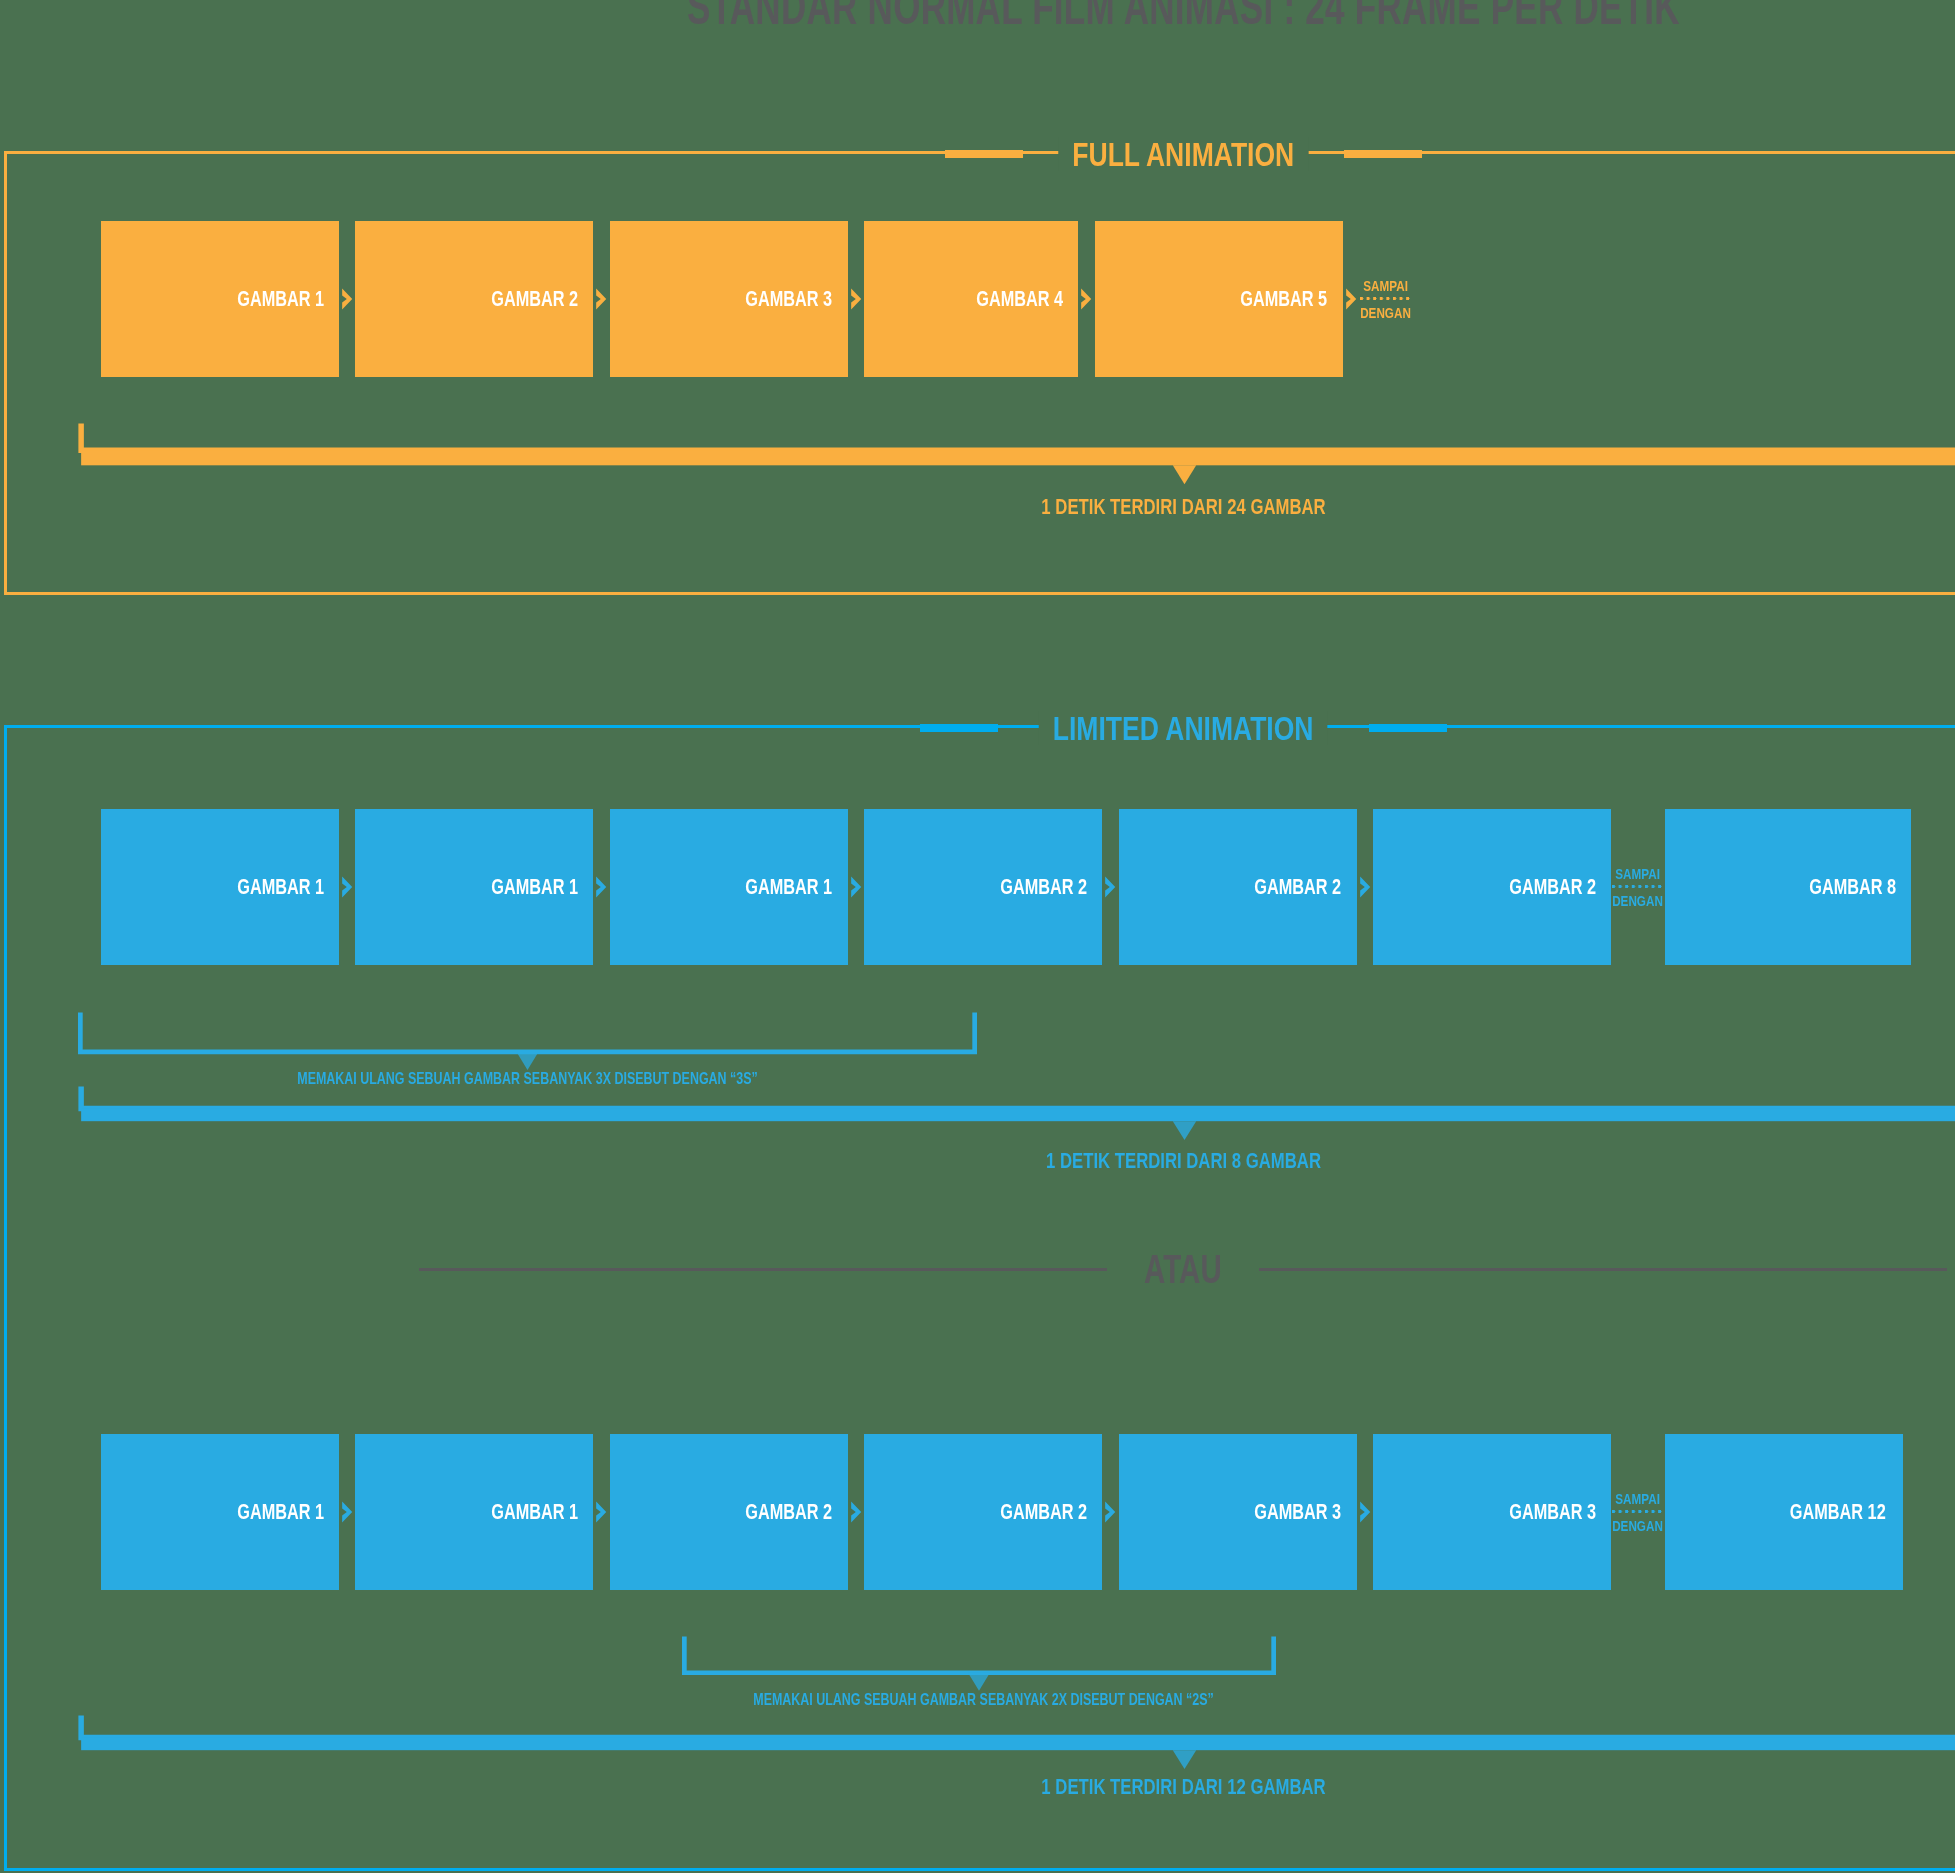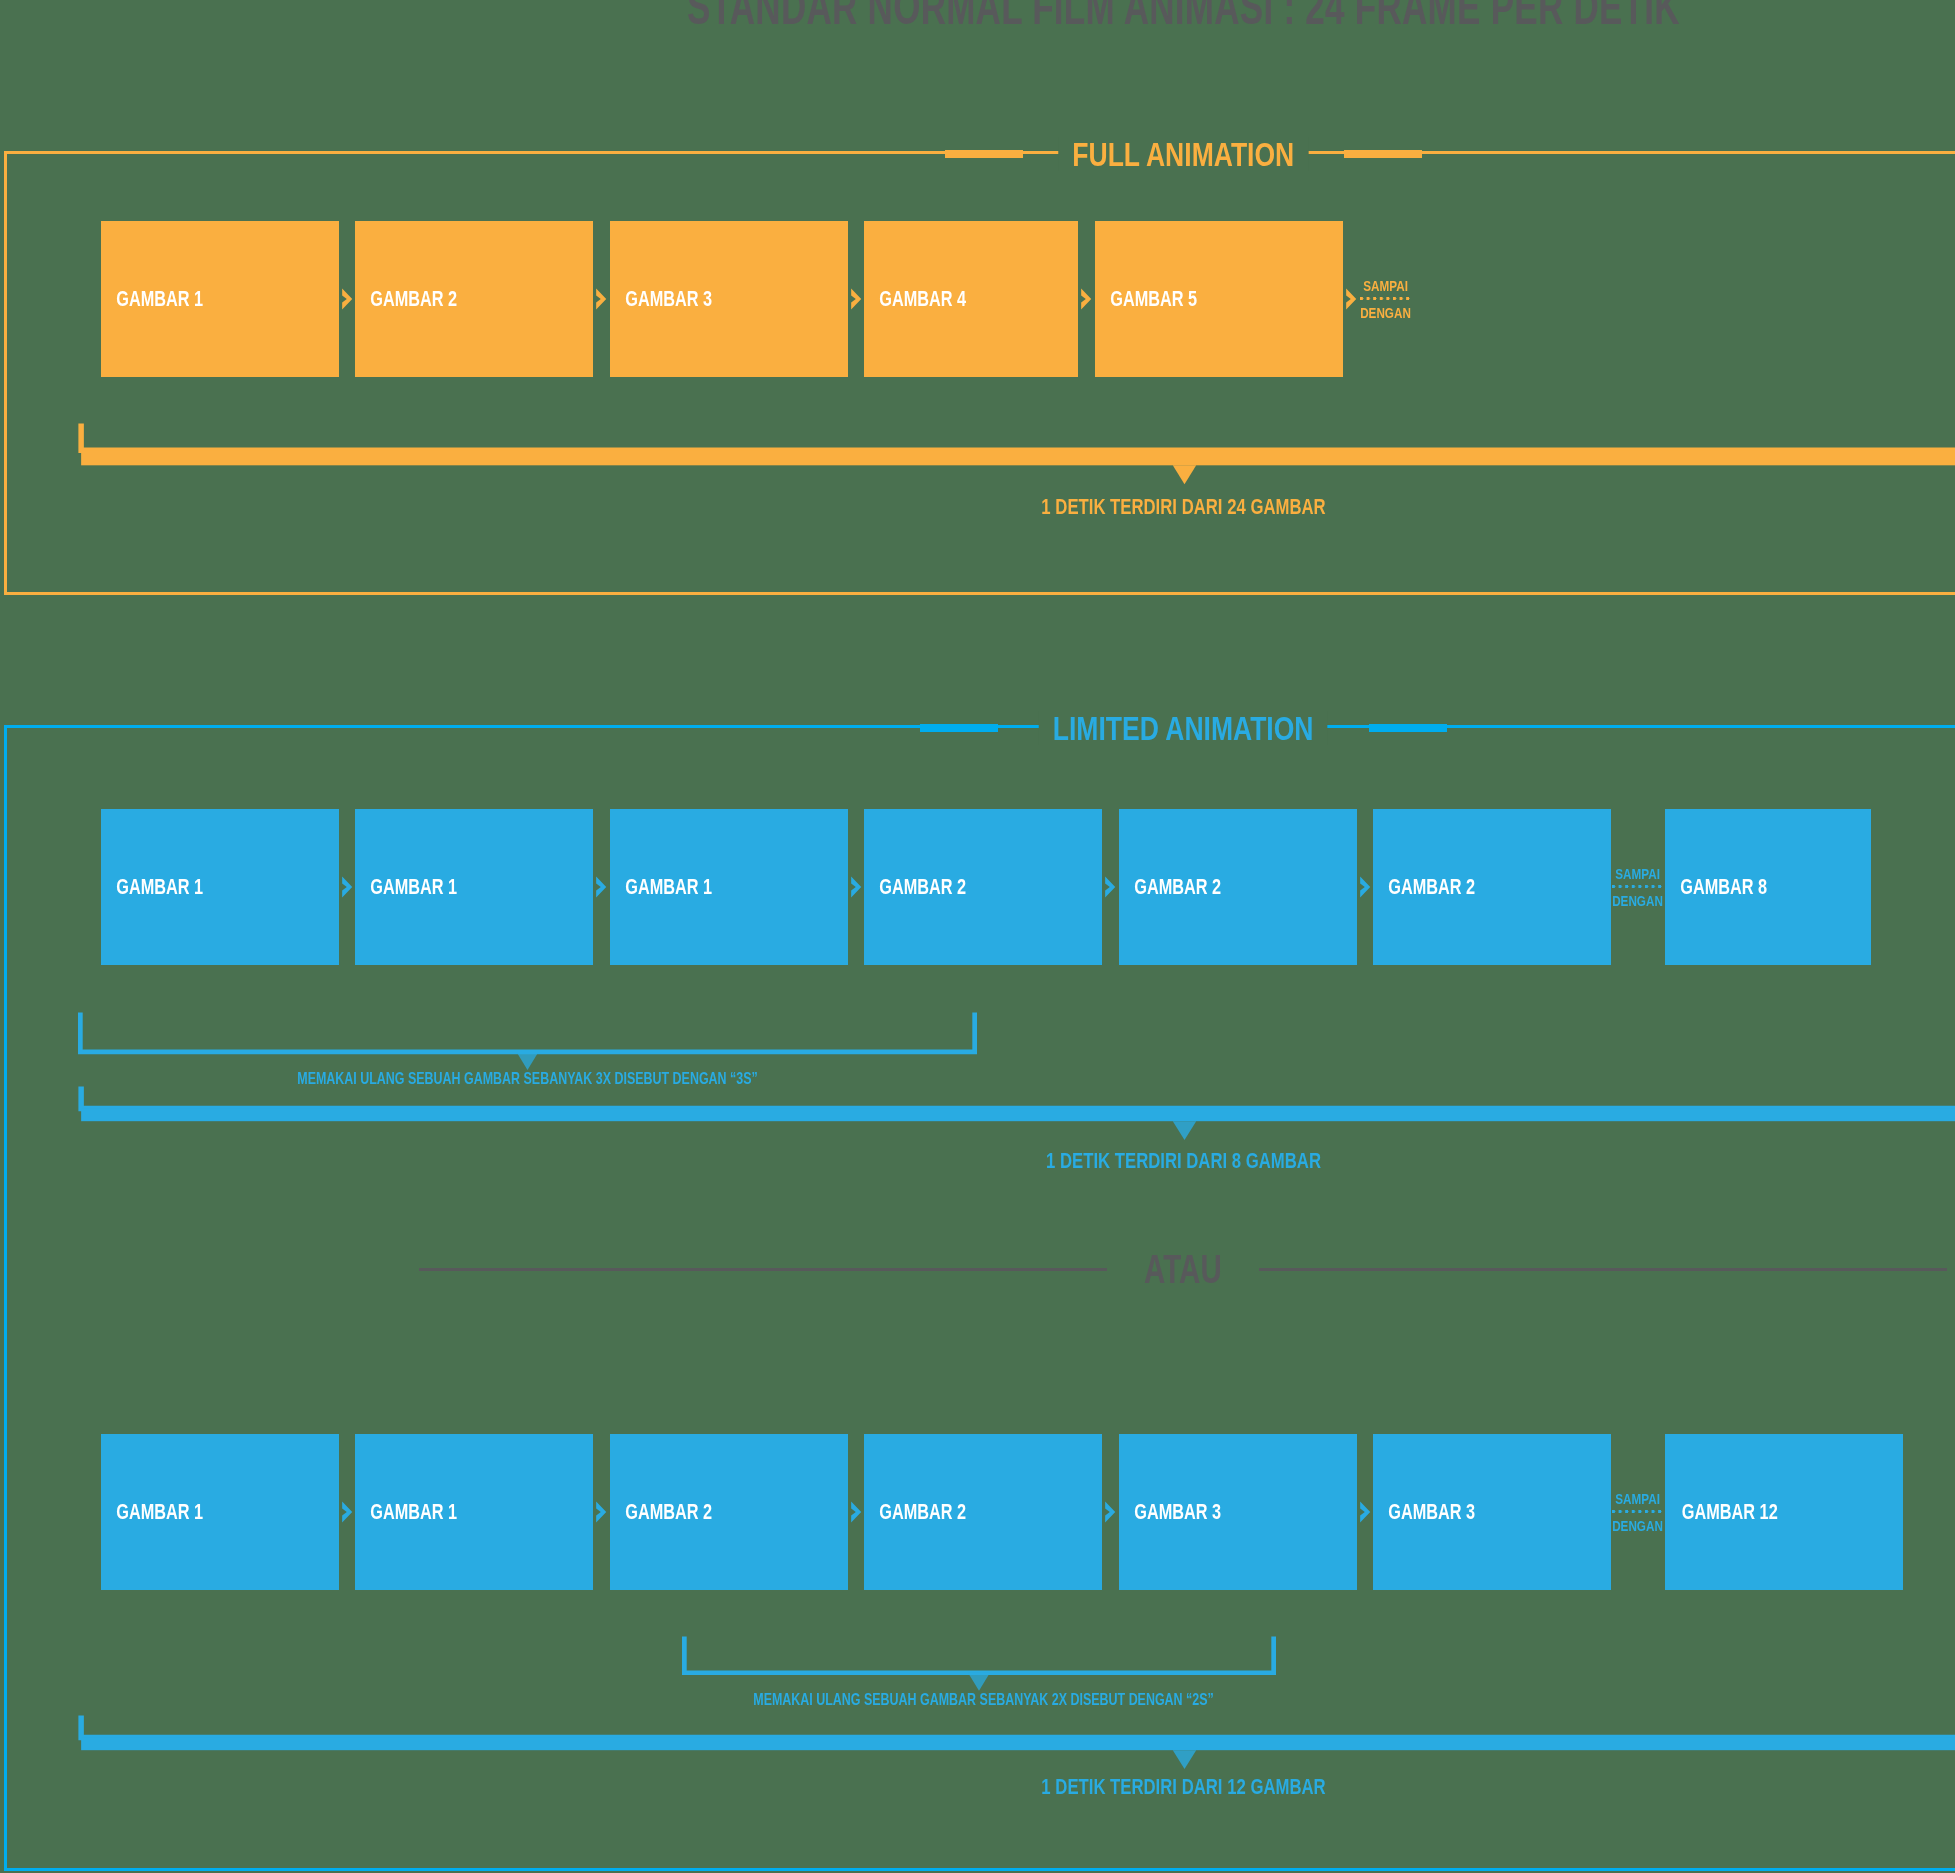--- a/index.html
+++ b/index.html
@@ -97,21 +97,21 @@
     width: 2161px;
     height: 156px;
     display: flex;
     align-items: center;
   }
   .fbox {
     height: 156px;
     flex: none;
     display: flex;
     align-items: center;
-    justify-content: flex-start;
+    justify-content: flex-end;
   }
   .fbox-label {
     color: #FFFFFF;
     font-size: 22px;
     font-weight: bold;
     letter-spacing: 0px;
     transform: scaleX(0.74);
     white-space: nowrap;
     line-height: 1.0;
   }
@@ -292,21 +292,21 @@
       <polygon points="8,4 34,31 8,58 8,40 20,31 8,22" fill="#29ABE2"></polygon>
     </svg>
     <div class="fbox blue" style="width:238px">
       <span class="fbox-label">GAMBAR 2</span>
     </div>
     <div class="sampai blue">
       <span class="w">SAMPAI</span>
       <span class="dots"></span>
       <span class="w">DENGAN</span>
     </div>
-    <div class="fbox blue" style="width:206px">
+    <div class="fbox blue" style="width:246px">
       <span class="fbox-label">GAMBAR 8</span>
     </div>
   </div>
 
   <svg class="bracket" style="left:78px; top:1011px; width:899px; height:63px;" viewBox="0 0 2300 160" preserveAspectRatio="none">
     <path d="M6,4 L6,104 L2294,104 L2294,4" fill="none" stroke="#29ABE2" stroke-width="12"></path>
     <polygon points="1122,104 1178,104 1150,150" fill="#29ABE2" opacity="0.75"></polygon>
   </svg>
   <div class="bracket-caption cap-blue" style="left:78px; top:1070px; width:899px; font-size:16.4px; transform: scaleX(0.76);">MEMAKAI ULANG SEBUAH GAMBAR SEBANYAK 3X DISEBUT DENGAN “3S”</div>
 

